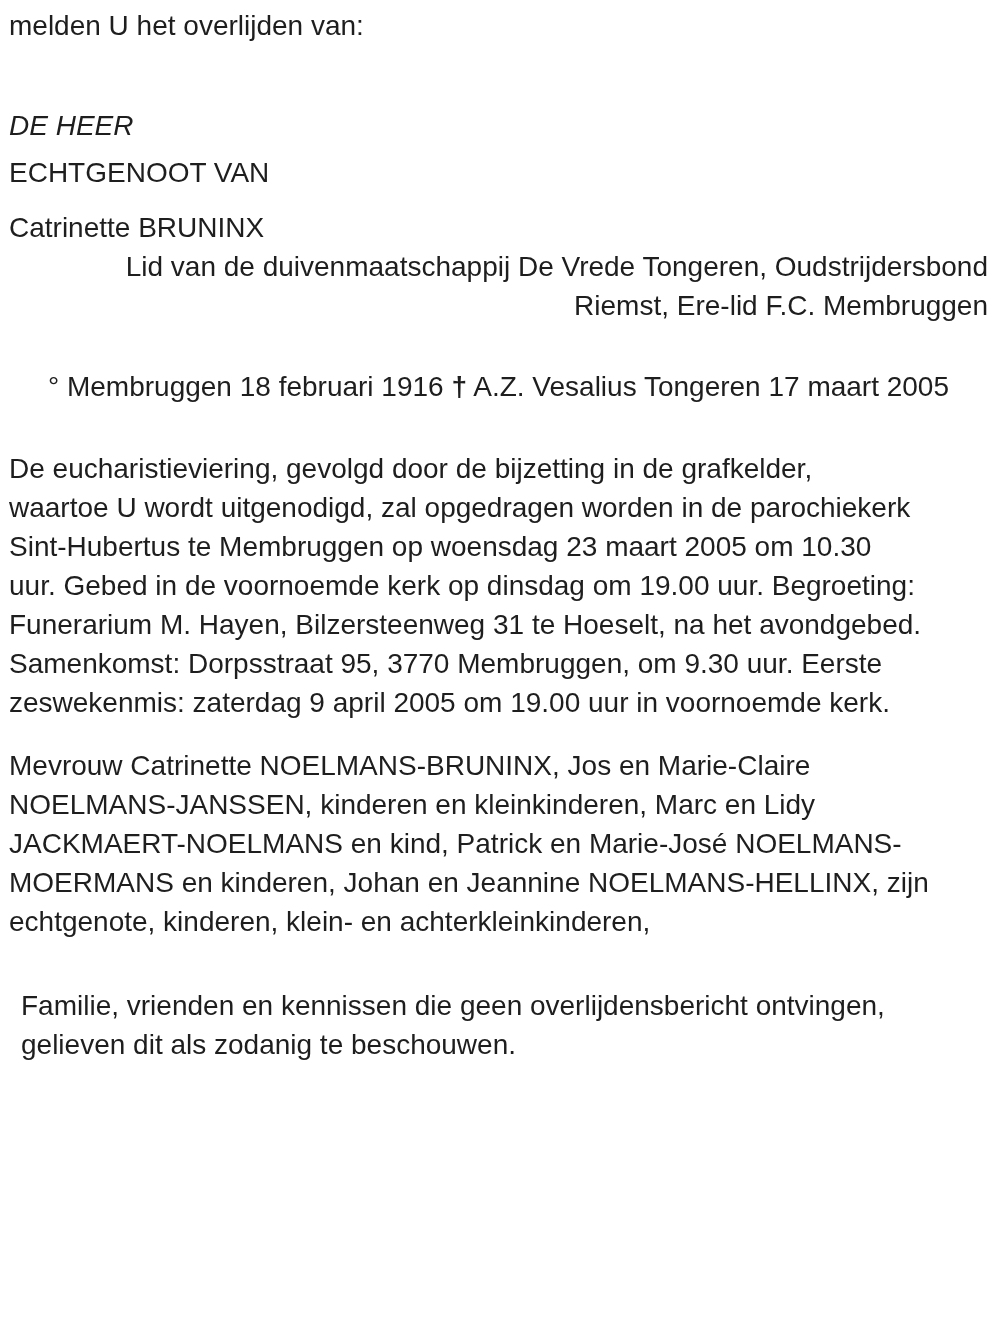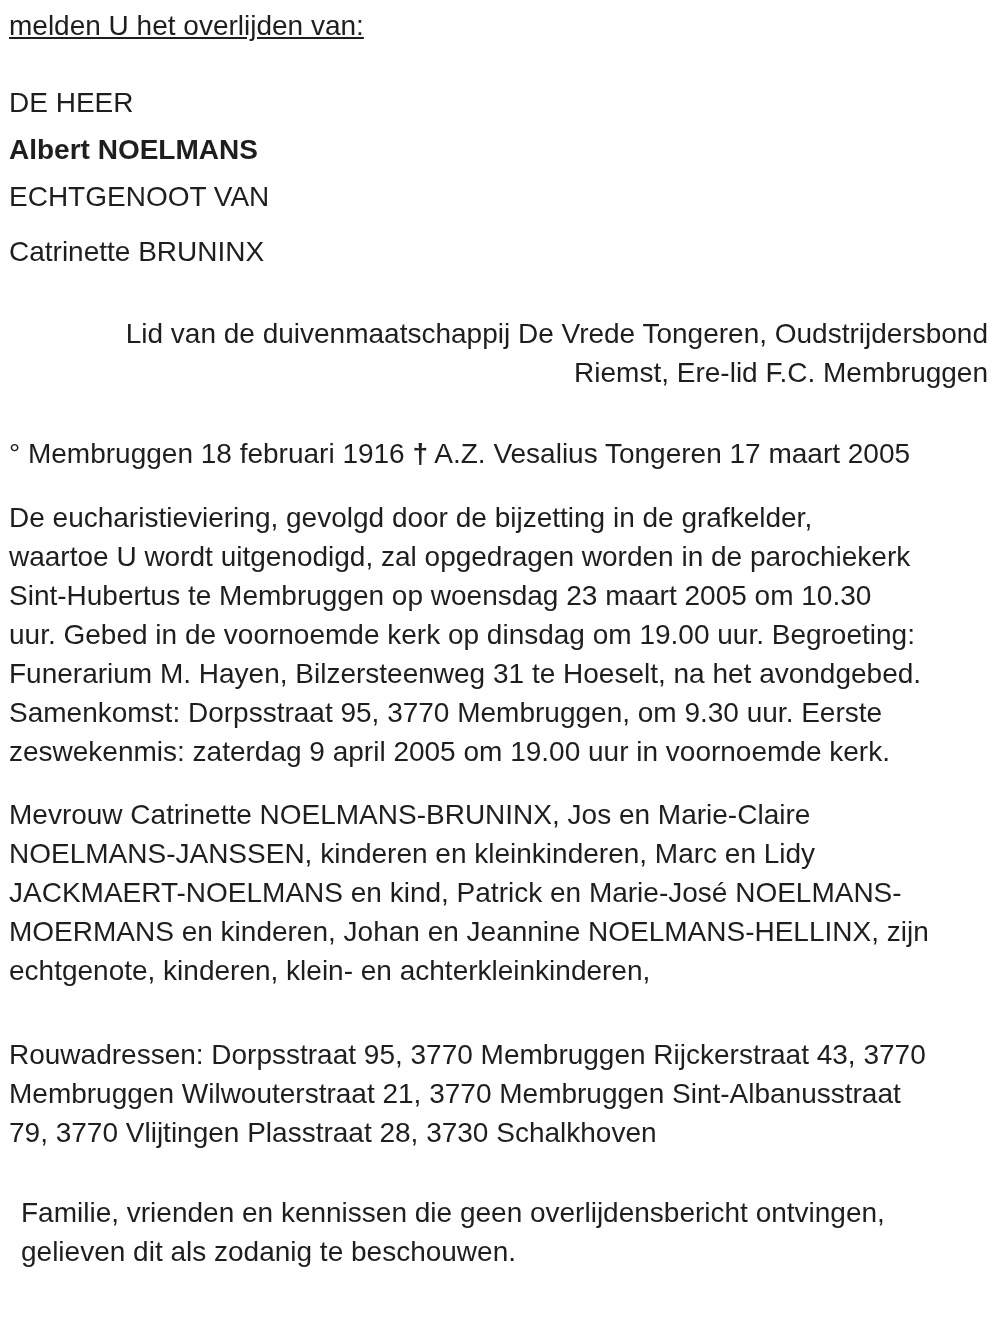--- a/index.html
+++ b/index.html
@@ -18,45 +18,44 @@
     color: #1e1e1e;
     -webkit-font-smoothing: antialiased;
   }
   .obituary {
     padding: 6px 12px 0 9px;
   }
   .obituary p {
     margin: 0;
     white-space: pre-line;
   }
-  p[data-name="intro-line"]            { margin-bottom: 38px; text-decoration: underline; }
-  p[data-name="title-prefix"]          { margin-bottom: 8px; }
+  p[data-name="intro-line"]            { margin-bottom: 61px; }
+  p[data-name="title-prefix"]          { margin-bottom: 8px; font-style: italic; }
   p[data-name="deceased-name"]         { margin-bottom: 8px; font-weight: 700; }
   p[data-name="relation-label"]        { margin-bottom: 16px; }
-  p[data-name="spouse-name"]           { margin-bottom: 43px; }
+  p[data-name="spouse-name"]           { }
   p[data-name="memberships-paragraph"] { margin-bottom: 42px; text-align: right; }
-  p[data-name="life-dates-line"]       { margin-bottom: 25px; white-space: normal; }
+  p[data-name="life-dates-line"]       { margin-bottom: 43px; white-space: normal; text-align: center; }
   p[data-name="ceremony-paragraph"]    { margin-bottom: 24px; }
   p[data-name="family-paragraph"]      { margin-bottom: 45px; margin-top: 13px; }
   p[data-name="mourning-addresses-paragraph"] { margin-bottom: 41px; }
   p[data-name="notice-paragraph"]      { margin-bottom: 0; margin-left: 12px; }
   .death-cross {
     font-weight: 700;
   }
 </style>
 </head>
 <body>
 
 <main class="obituary" data-name="obituary-document">
 
   <p data-name="intro-line">melden U het overlijden van:</p>
 
   <p data-name="title-prefix">DE HEER</p>
 
-  <p data-name="deceased-name">Albert NOELMANS</p>
 
   <p data-name="relation-label">ECHTGENOOT VAN</p>
 
   <p data-name="spouse-name">Catrinette BRUNINX</p>
 
   <p data-name="memberships-paragraph">Lid van de duivenmaatschappij De Vrede Tongeren, Oudstrijdersbond
 Riemst, Ere-lid F.C. Membruggen</p>
 
   <p data-name="life-dates-line"><span data-name="birth-date">° Membruggen 18 februari 1916</span> <span class="death-cross" data-name="death-cross-icon">†</span> <span data-name="death-date">A.Z. Vesalius Tongeren 17 maart 2005</span></p>
 
@@ -67,20 +66,17 @@
 Funerarium M. Hayen, Bilzersteenweg 31 te Hoeselt, na het avondgebed.
 Samenkomst: Dorpsstraat 95, 3770 Membruggen, om 9.30 uur. Eerste
 zeswekenmis: zaterdag 9 april 2005 om 19.00 uur in voornoemde kerk.</p>
 
   <p data-name="family-paragraph">Mevrouw Catrinette NOELMANS-BRUNINX, Jos en Marie-Claire
 NOELMANS-JANSSEN, kinderen en kleinkinderen, Marc en Lidy
 JACKMAERT-NOELMANS en kind, Patrick en Marie-José NOELMANS-
 MOERMANS en kinderen, Johan en Jeannine NOELMANS-HELLINX, zijn
 echtgenote, kinderen, klein- en achterkleinkinderen,</p>
 
-  <p data-name="mourning-addresses-paragraph">Rouwadressen: Dorpsstraat 95, 3770 Membruggen Rijckerstraat 43, 3770
-Membruggen Wilwouterstraat 21, 3770 Membruggen Sint-Albanusstraat
-79, 3770 Vlijtingen Plasstraat 28, 3730 Schalkhoven</p>
 
   <p data-name="notice-paragraph">Familie, vrienden en kennissen die geen overlijdensbericht ontvingen,
 gelieven dit als zodanig te beschouwen.</p>
 
 </main>
 
 </body></html>

